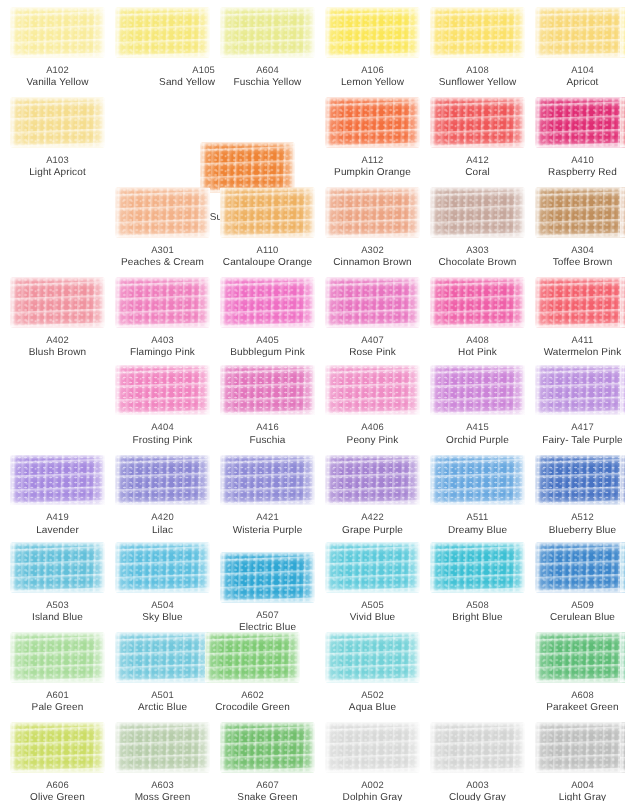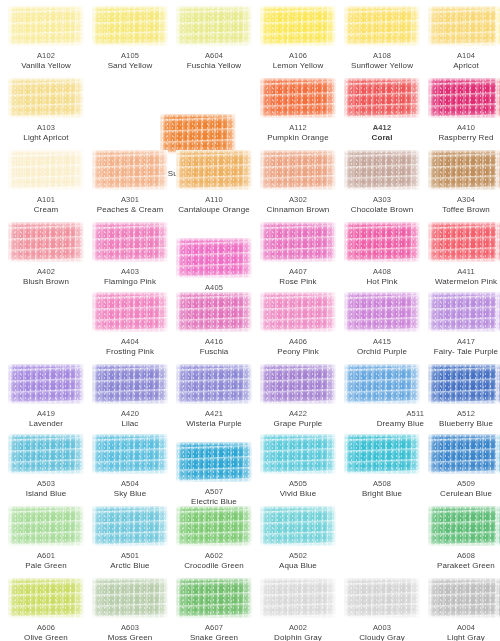--- a/index.html
+++ b/index.html
@@ -130,21 +130,21 @@
       <div class="swatch-cell" style="left: 4px; top: 6px;">
         <div class="swatch-paint" title="Vanilla Yellow">
           <div class="base" style="background: rgb(249, 236, 156);"></div>
           <div class="streaks"></div>
           <div class="grain"></div>
           <div class="edge"></div>
         </div>
         <div class="swatch-code">A102</div>
         <div class="swatch-name">Vanilla Yellow</div>
       </div>
-      <div class="swatch-cell" style="left: 88px; top: 6px;">
+      <div class="swatch-cell" style="left: 88px; top: 6px; text-align: right;">
         <div class="swatch-paint" title="Sand Yellow">
           <div class="base" style="background: rgb(246, 232, 122);"></div>
           <div class="streaks"></div>
           <div class="grain"></div>
           <div class="edge"></div>
         </div>
         <div class="swatch-code">A105</div>
         <div class="swatch-name">Sand Yellow</div>
       </div>
       <div class="swatch-cell" style="left: 172px; top: 6px;">
@@ -220,21 +220,21 @@
       <div class="swatch-cell" style="left: 256px; top: 78px;">
         <div class="swatch-paint" title="Pumpkin Orange">
           <div class="base" style="background: rgb(244, 112, 62);"></div>
           <div class="streaks"></div>
           <div class="grain"></div>
           <div class="edge"></div>
         </div>
         <div class="swatch-code">A112</div>
         <div class="swatch-name">Pumpkin Orange</div>
       </div>
-      <div class="swatch-cell" style="left: 340px; top: 78px; font-weight: bold;">
+      <div class="swatch-cell" style="left: 340px; top: 78px;">
         <div class="swatch-paint" title="Coral">
           <div class="base" style="background: rgb(239, 87, 88);"></div>
           <div class="streaks"></div>
           <div class="grain"></div>
           <div class="edge"></div>
         </div>
         <div class="swatch-code">A412</div>
         <div class="swatch-name">Coral</div>
       </div>
       <div class="swatch-cell" style="left: 424px; top: 78px;">
@@ -250,30 +250,20 @@
       <div class="swatch-cell" style="left: 492px; top: 78px;">
         <div class="swatch-paint" title="">
           <div class="base" style="background: rgb(229, 58, 78);"></div>
           <div class="streaks"></div>
           <div class="grain"></div>
           <div class="edge"></div>
         </div>
         <div class="swatch-code"></div>
         <div class="swatch-name"></div>
       </div>
-      <div class="swatch-cell" style="left: 4px; top: 150px;">
-        <div class="swatch-paint" title="Cream">
-          <div class="base" style="background: rgb(250, 238, 203);"></div>
-          <div class="streaks"></div>
-          <div class="grain"></div>
-          <div class="edge"></div>
-        </div>
-        <div class="swatch-code">A101</div>
-        <div class="swatch-name">Cream</div>
-      </div>
       <div class="swatch-cell" style="left: 88px; top: 150px;">
         <div class="swatch-paint" title="Peaches &amp; Cream">
           <div class="base" style="background: rgb(243, 178, 137);"></div>
           <div class="streaks"></div>
           <div class="grain"></div>
           <div class="edge"></div>
         </div>
         <div class="swatch-code">A301</div>
         <div class="swatch-name">Peaches &amp; Cream</div>
       </div>
@@ -340,21 +330,21 @@
       <div class="swatch-cell" style="left: 88px; top: 222px;">
         <div class="swatch-paint" title="Flamingo Pink">
           <div class="base" style="background: rgb(239, 126, 189);"></div>
           <div class="streaks"></div>
           <div class="grain"></div>
           <div class="edge"></div>
         </div>
         <div class="swatch-code">A403</div>
         <div class="swatch-name">Flamingo Pink</div>
       </div>
-      <div class="swatch-cell" style="left: 172px; top: 222px; margin-top: 16px;">
+      <div class="swatch-cell" style="left: 172px; top: 222px;">
         <div class="swatch-paint" title="Bubblegum Pink">
           <div class="base" style="background: rgb(239, 111, 196);"></div>
           <div class="streaks"></div>
           <div class="grain"></div>
           <div class="edge"></div>
         </div>
         <div class="swatch-code">A405</div>
         <div class="swatch-name">Bubblegum Pink</div>
       </div>
       <div class="swatch-cell" style="left: 256px; top: 222px;">
@@ -490,21 +480,21 @@
       <div class="swatch-cell" style="left: 256px; top: 364px;">
         <div class="swatch-paint" title="Grape Purple">
           <div class="base" style="background: rgb(165, 131, 210);"></div>
           <div class="streaks"></div>
           <div class="grain"></div>
           <div class="edge"></div>
         </div>
         <div class="swatch-code">A422</div>
         <div class="swatch-name">Grape Purple</div>
       </div>
-      <div class="swatch-cell" style="left: 340px; top: 364px; text-align: right;">
+      <div class="swatch-cell" style="left: 340px; top: 364px;">
         <div class="swatch-paint" title="Dreamy Blue">
           <div class="base" style="background: rgb(104, 168, 224);"></div>
           <div class="streaks"></div>
           <div class="grain"></div>
           <div class="edge"></div>
         </div>
         <div class="swatch-code">A511</div>
         <div class="swatch-name">Dreamy Blue</div>
       </div>
       <div class="swatch-cell" style="left: 424px; top: 364px;">
@@ -610,21 +600,21 @@
       <div class="swatch-cell" style="left: 88px; top: 506px;">
         <div class="swatch-paint" title="Arctic Blue">
           <div class="base" style="background: rgb(114, 200, 220);"></div>
           <div class="streaks"></div>
           <div class="grain"></div>
           <div class="edge"></div>
         </div>
         <div class="swatch-code">A501</div>
         <div class="swatch-name">Arctic Blue</div>
       </div>
-      <div class="swatch-cell" style="left: 172px; top: 506px;">
+      <div class="swatch-cell" style="left: 160px; top: 506px;">
         <div class="swatch-paint" title="Crocodile Green">
           <div class="base" style="background: rgb(126, 203, 116);"></div>
           <div class="streaks"></div>
           <div class="grain"></div>
           <div class="edge"></div>
         </div>
         <div class="swatch-code">A602</div>
         <div class="swatch-name">Crocodile Green</div>
       </div>
       <div class="swatch-cell" style="left: 256px; top: 506px;">

